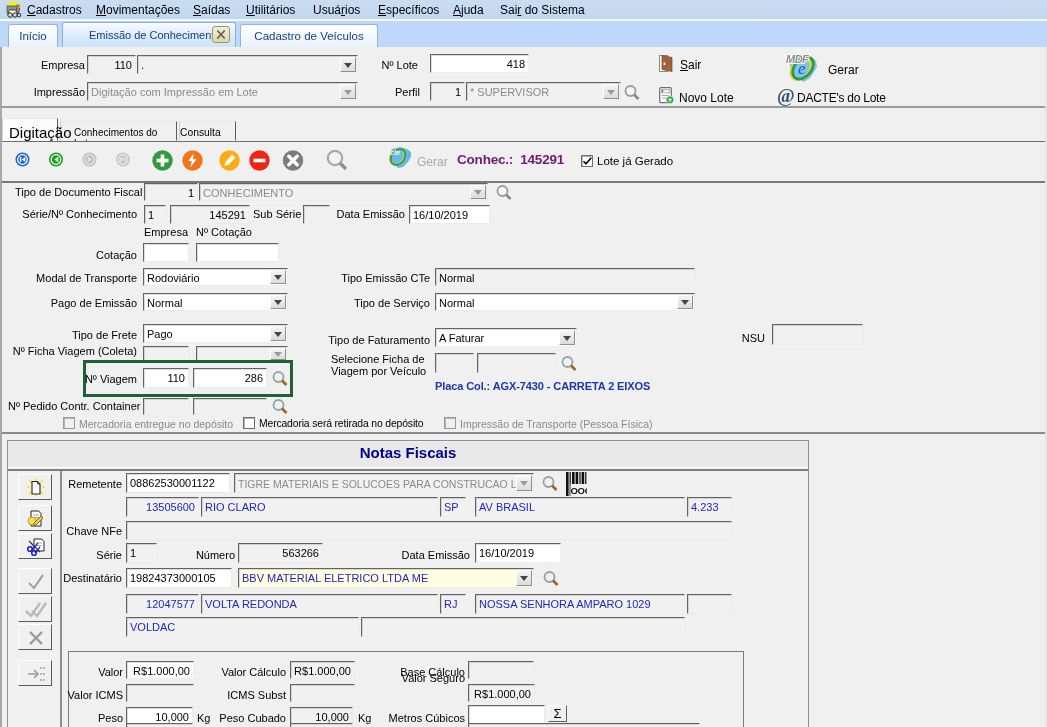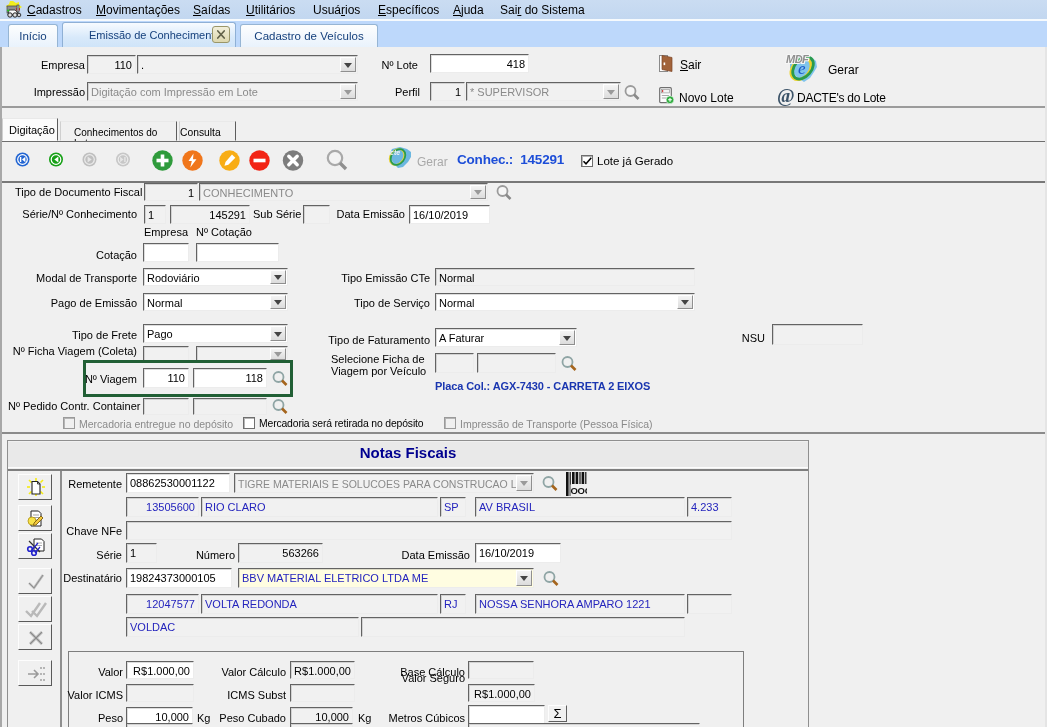--- a/index.html
+++ b/index.html
@@ -96,21 +96,21 @@
   <ellipse cx="16" cy="16" rx="8.5" ry="12" fill="none" stroke="#ecd22c" stroke-width="2.8" transform="rotate(40 16 16)"></ellipse>
   <ellipse cx="18" cy="15" rx="8.5" ry="12.5" fill="none" stroke="#2a9b4e" stroke-width="2.8" transform="rotate(40 18 15)"></ellipse>
   <text x="1" y="10" font-family="Liberation Sans" font-size="11" font-style="italic" font-weight="bold" fill="#8f8f8f" stroke="#f6f6f6" stroke-width="2.2" paint-order="stroke" letter-spacing="-0.5">MDF</text>
   <text x="13" y="21" font-family="Liberation Serif" font-size="17" font-style="italic" fill="#1a56c8">e</text>
 </svg>
 <div class="ab" style="left:828px;top:63px;font-size:12px">Gerar</div>
 <div class="ab" style="left:777px;top:85px;font-size:19px;font-weight:bold;color:#3d5469;font-family:'Liberation Serif',serif">@</div>
 <div class="ab" style="left:797px;top:91px;font-size:12px;letter-spacing:-0.25px">DACTE's do Lote</div>
 
 <div class="ab" style="left:2px;top:118px;width:56px;height:23px;background:#fbfbfb;border:1px solid;border-color:#e9e9e9 #5d5d5d #fbfbfb #cfcfcf;z-index:3">
-  <span class="ab" style="left:6px;top:5px;font-size:11px">Digitação</span>
+  <span class="ab" style="left:6px;top:5px;font-size:15px">Digitação</span>
 </div>
 <div class="ab" style="left:60px;top:121px;width:117px;height:20px;background:#f0f0f0;border:1px solid;border-color:#e9e9e9 #5d5d5d transparent #cfcfcf">
   <span class="ab" style="left:13px;top:5px;font-size:10px">Conhecimentos do Lote</span>
 </div>
 <div class="ab" style="left:179px;top:121px;width:57px;height:20px;background:#f0f0f0;border:1px solid;border-color:#e9e9e9 #5d5d5d transparent #cfcfcf">
   <span class="ab" style="left:0;top:5px;font-size:10.3px">Consulta</span>
 </div>
 
 <div class="ab" style="left:0;top:141px;width:1047px;height:42px;background:#f0f0f0;border-top:1px solid #6e6e6e;border-bottom:2px solid #787878"></div>
 
@@ -167,21 +167,21 @@
     <line x1="15" y1="14" x2="21" y2="20" stroke="#8f8f8f" stroke-width="3.4"></line>
   </svg>
 
 <svg class="ab" style="left:386px;top:146px" width="28" height="24" viewBox="0 0 28 24">
   <path d="M6 3 L14 1 L21 3 L25 6 L25 11 L22 16 L17 21 L12 22 L8 18 L5 13 L4 7 Z" fill="#6cb7e0"></path>
   <ellipse cx="11" cy="11" rx="6.5" ry="8.5" fill="none" stroke="#e8d23c" stroke-width="1.8" transform="rotate(38 11 11)"></ellipse>
   <ellipse cx="12" cy="11" rx="6.5" ry="8.5" fill="none" stroke="#2a9b4e" stroke-width="1.8" transform="rotate(38 12 11)"></ellipse>
   <text x="4" y="9" font-family="Liberation Sans" font-size="7" font-style="italic" font-weight="bold" fill="#f4f4f4">cte</text>
 </svg>
 <div class="ab" style="left:417px;top:155px;font-size:12px;color:#a9a9a9">Gerar</div>
-<div class="ab" style="left:457px;top:152px;font-size:13.5px;font-weight:bold;color:#1d4ed8;letter-spacing:-0.2px">Conhec.:&nbsp; 145291</div>
+<div class="ab" style="left:457px;top:152px;font-size:13.5px;font-weight:bold;color:#701a75;letter-spacing:-0.2px">Conhec.:&nbsp; 145291</div>
 <div class="chk" style="left:581px;top:155px"></div>
 <svg class="ab" style="left:582px;top:156px" width="11" height="11" viewBox="0 0 11 11">
     <path d="M1.5 5.2 L4 7.8 L9.3 1.8" stroke="#000" stroke-width="1.5" fill="none"></path>
   </svg>
 <div class="ab" style="left:597px;top:155px;font-size:11.5px">Lote já Gerado</div>
 
 <div class="ab" style="left:0;top:183px;width:1047px;height:251px;background:#f0f0f0;border-bottom:2px solid #8b8b8b"></div>
 
 <div class="lbl r" style="left:15px;top:186px;width:122px">Tipo de Documento Fiscal</div>
 <div class="fld r" style="left:144px;top:183px;width:54px;height:18px">1</div>
@@ -224,21 +224,21 @@
 
 <div class="lbl r" style="left:8px;top:345px;width:129px">Nº Ficha Viagem (Coleta)</div>
 <div class="fld" style="left:143px;top:346px;width:46px;height:16px"></div>
 <div class="fld" style="left:196px;top:346px;width:92px;height:16px">
     <span class="arw dis"></span>
   </div>
 
 <div class="ab" style="left:83px;top:360px;width:210px;height:37px;border:3px solid #215f35"></div>
 <div class="lbl r" style="left:15px;top:373px;width:122px">Nº Viagem</div>
 <div class="fld w r" style="left:143px;top:368px;width:46px;height:20px">110</div>
-<div class="fld w r" style="left:193px;top:368px;width:74px;height:20px">118</div>
+<div class="fld w r" style="left:193px;top:368px;width:74px;height:20px">286</div>
 <svg class="mag" style="left:271px;top:370px" width="18" height="18" viewBox="0 0 18 18">
     <circle cx="7.5" cy="7" r="5" fill="none" stroke="#8fa5a5" stroke-width="1.8"></circle>
     <line x1="11" y1="10.5" x2="15.5" y2="15" stroke="#a5651d" stroke-width="2.6"></line>
   </svg>
 
 <div class="lbl" style="left:331px;top:353px">Selecione Ficha de</div>
 <div class="lbl" style="left:331px;top:365px">Viagem por Veículo</div>
 <div class="fld" style="left:435px;top:353px;width:39px;height:20px"></div>
 <div class="fld" style="left:477px;top:353px;width:79px;height:20px"></div>
 <svg class="mag" style="left:560px;top:355px" width="18" height="18" viewBox="0 0 18 18">
@@ -382,21 +382,21 @@
 <div class="fld w" style="left:126px;top:568px;width:106px;height:20px">19824373000105</div>
 <div class="fld" style="left:238px;top:568px;width:296px;height:20px;background:#fffde1;color:#2424bd">BBV MATERIAL ELETRICO LTDA ME<span class="arw"></span></div>
 <svg class="mag" style="left:542px;top:570px" width="18" height="18" viewBox="0 0 18 18">
     <circle cx="7.5" cy="7" r="5" fill="none" stroke="#8fa5a5" stroke-width="1.8"></circle>
     <line x1="11" y1="10.5" x2="15.5" y2="15" stroke="#a5651d" stroke-width="2.6"></line>
   </svg>
 
 <div class="fld r blu" style="left:126px;top:594px;width:73px;height:20px">12047577</div>
 <div class="fld blu" style="left:201px;top:594px;width:237px;height:20px">VOLTA REDONDA</div>
 <div class="fld blu" style="left:440px;top:594px;width:26px;height:20px">RJ</div>
-<div class="fld blu" style="left:475px;top:594px;width:210px;height:20px">NOSSA SENHORA AMPARO 1221</div>
+<div class="fld blu" style="left:475px;top:594px;width:210px;height:20px">NOSSA SENHORA AMPARO 1029</div>
 <div class="fld" style="left:687px;top:594px;width:45px;height:20px"></div>
 <div class="fld blu" style="left:126px;top:617px;width:233px;height:20px">VOLDAC</div>
 <div class="fld" style="left:361px;top:617px;width:324px;height:20px"></div>
 
 <div class="ab" style="left:68px;top:651px;width:676px;height:76px;background:#f0f0f0;border:1px solid #7e7e7e;border-bottom:none"></div>
 <div class="lbl r" style="left:30px;top:666px;width:93px">Valor</div>
 <div class="fld w r" style="left:126px;top:661px;width:68px;height:18px">R$1.000,00</div>
 <div class="lbl r" style="left:180px;top:666px;width:106px">Valor Cálculo</div>
 <div class="fld r" style="left:290px;top:661px;width:65px;height:18px">R$1.000,00</div>
 <div class="lbl r" style="left:360px;top:666px;width:105px">Base Cálculo</div>

